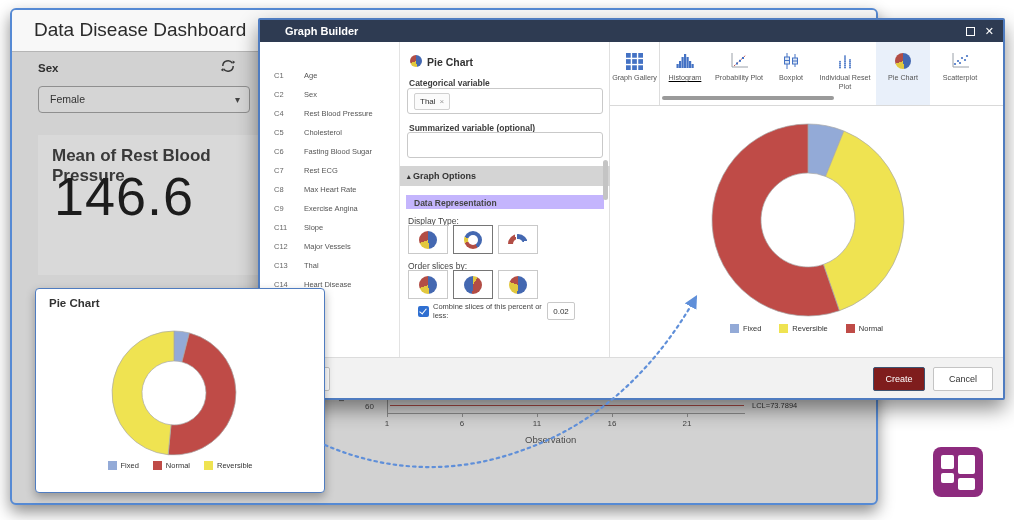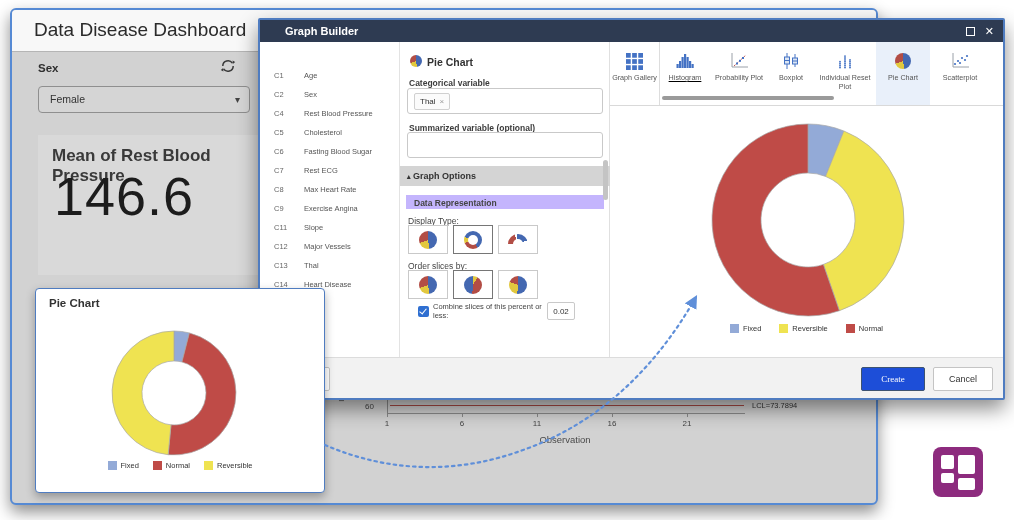--- a/index.html
+++ b/index.html
@@ -25,21 +25,21 @@
   .cc-ylab{position:absolute;left:326px;top:384px;font-size:7.5px;color:#444;transform:rotate(-90deg);}
   .cc-y80{position:absolute;left:338px;top:382px;width:24px;text-align:right;font-size:8px;color:#444;}
   .cc-y60{position:absolute;left:338px;top:392px;width:24px;text-align:right;font-size:8px;color:#444;}
   .cc-vaxis{position:absolute;left:375px;top:385px;width:1px;height:19px;background:#8a8a8a;}
   .cc-lcl{position:absolute;left:378px;top:395px;width:354px;height:1px;background:#a94a44;}
   .cc-xaxis{position:absolute;left:375px;top:403px;width:358px;height:1px;background:#8a8a8a;}
   .cc-lcl-label{position:absolute;left:740px;top:391px;font-size:7.5px;color:#333;}
   .cc-ticks{position:absolute;left:375px;top:403px;width:320px;height:20px;}
   .cc-tick-mark{position:absolute;top:0;width:1px;height:4px;background:#8a8a8a;}
   .cc-tick-label{position:absolute;top:6px;width:20px;margin-left:-10px;text-align:center;font-size:8px;color:#444;}
-  .cc-xlabel{position:absolute;left:513px;top:424px;width:80px;text-align:center;font-size:9.5px;color:#4a4a4a;}
+  .cc-xlabel{position:absolute;left:513px;top:424px;width:80px;text-align:left;font-size:9.5px;color:#4a4a4a;}
 
   
   .dlg{position:absolute;left:258px;top:18px;width:747px;height:382px;background:#fff;border:2px solid #4f7cc0;
        border-radius:2px;box-shadow:0 9px 20px rgba(0,0,0,.45);z-index:10;}
   .dlg-titlebar{position:absolute;left:0;top:0;right:0;height:22px;background:#2e3b52;display:flex;align-items:center;}
   .dlg-title{margin-left:25px;font-size:11px;font-weight:bold;color:#fff;}
   .dlg-controls{margin-left:auto;display:flex;align-items:center;gap:10px;margin-right:9px;}
   .btn-max{width:9px;height:9px;border:1.3px solid #fff;cursor:pointer;}
   .btn-close{color:#fff;font-size:11px;line-height:11px;cursor:pointer;}
   .dlg-body{position:absolute;left:0;top:22px;right:0;bottom:41px;display:flex;background:#fff;}
@@ -97,21 +97,21 @@
   .gallery-scroll{position:absolute;left:52px;top:54px;width:172px;height:4px;background:#9a9a9a;border-radius:2px;}
   .chart-area{position:absolute;left:0;top:64px;right:0;bottom:0;background:#fff;}
   .legend{position:absolute;left:0;right:0;display:flex;justify-content:center;gap:18px;}
   .legend-item{display:flex;align-items:center;gap:4px;font-size:7.5px;color:#333;}
   .legend-sq{width:9px;height:9px;display:inline-block;}
 
   .dlg-footer{position:absolute;left:0;bottom:0;right:0;height:41px;background:#f2f2f2;border-top:1px solid #dcdcdc;}
   .btn{position:absolute;top:9px;height:24px;border-radius:2px;font-size:9px;display:flex;align-items:center;
        justify-content:center;cursor:pointer;}
   .btn-reset{left:12px;width:58px;background:#fff;border:1px solid #c4c4c4;color:#333;}
-  .btn-create{right:78px;width:64px;background:#1d4ed8;color:#fff;border:1px solid #3d5371;font-family:Liberation Serif, serif;}
+  .btn-create{right:78px;width:52px;background:#7f1d1d;color:#fff;border:1px solid #3d5371;}
   .btn-cancel{right:10px;width:60px;background:#fff;border:1px solid #c4c4c4;color:#333;}
 
   
   .pie-panel{position:absolute;left:35px;top:288px;width:290px;height:205px;background:#fff;
              border:1.5px solid #4f7cc0;border-radius:4px;box-shadow:0 4px 10px rgba(0,0,0,.3);z-index:30;}
   .pie-panel-title{position:absolute;left:13px;top:8px;font-size:11.5px;font-weight:bold;color:#333;}
 
   
   .arrow-svg{position:absolute;left:0;top:0;width:1014px;height:520px;z-index:40;pointer-events:none;}
   .logo{position:absolute;left:933px;top:447px;width:50px;height:50px;background:#8d2b7e;border-radius:8px;z-index:15;}

